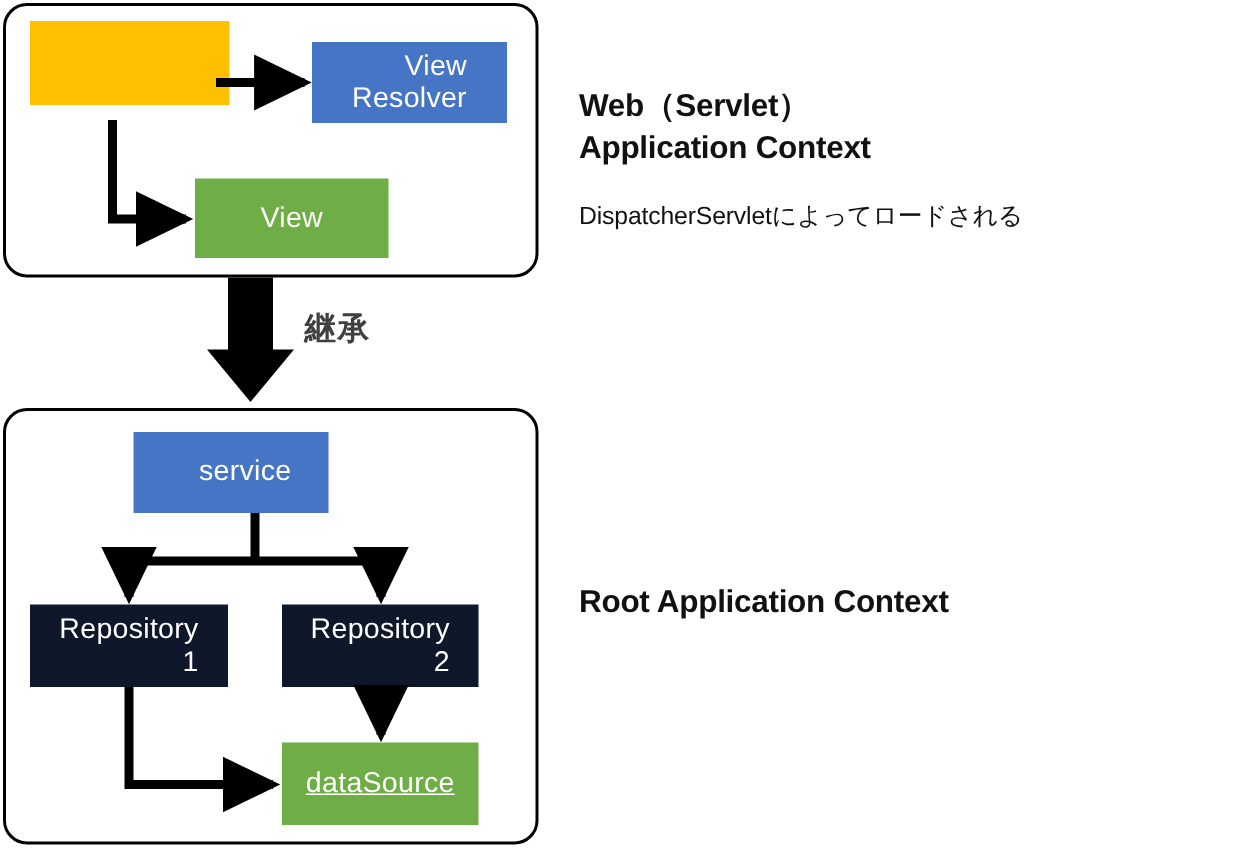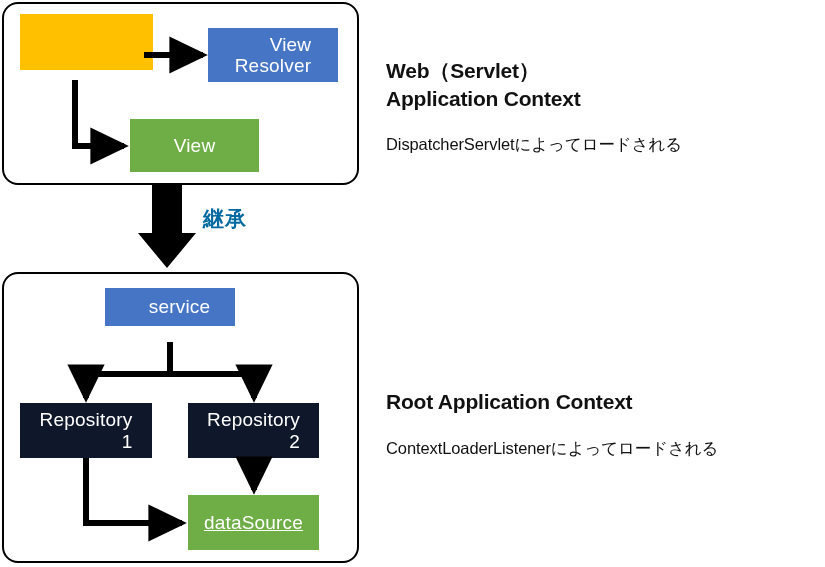--- a/index.html
+++ b/index.html
@@ -64,40 +64,40 @@
     left: 0; top: 16px; width: 133px; height: 50px;
     background: #ffc000;
     border: 2px solid #ffffff;
     box-sizing: border-box;
     display: flex; align-items: center; justify-content: center;
     color: #ffffff; font-size: 19px;
   }
 
   #view-resolver-node { left: 208px; top: 28px;  width: 130px; height: 54px; }
   #view-node          { left: 130px; top: 119px; width: 129px; height: 53px; }
-  #service-node       { left: 105px; top: 288px; width: 130px; height: 38px; padding-left: 19px; }
+  #service-node       { left: 89px; top: 288px; width: 130px; height: 54px; padding-left: 19px; }
   #repository1-node   { left: 20px;  top: 403px; width: 132px; height: 55px; }
   #repository2-node   { left: 188px; top: 403px; width: 131px; height: 55px; }
   #datasource-node    { left: 188px; top: 495px; width: 131px; height: 55px; text-decoration: underline; }
 
   
   #connectors {
     position: absolute;
     left: 0; top: 0;
     width: 825px; height: 567px;
     pointer-events: none;
   }
 
   
   #inheritance-label {
     position: absolute;
     left: 203px; top: 205px;
     font-size: 21px;
     font-weight: 700;
-    color: #0369a1;
+    color: #404040;
     letter-spacing: 1px;
   }
 
   
   .annotation { position: absolute; color: #111111; }
   .annotation .heading {
     font-size: 21px;
     font-weight: 700;
     line-height: 1.32;
     letter-spacing: -.2px;
@@ -179,16 +179,15 @@
   <div id="inheritance-label">継承</div>
 
   <div id="web-annotation" class="annotation">
     <div class="heading">Web（Servlet）
 Application Context</div>
     <div class="subtext">DispatcherServletによってロードされる</div>
   </div>
 
   <div id="root-annotation" class="annotation">
     <div class="heading">Root Application Context</div>
-    <div class="subtext">ContextLoaderListenerによってロードされる</div>
   </div>
 
 </div>
 
 </body></html>

